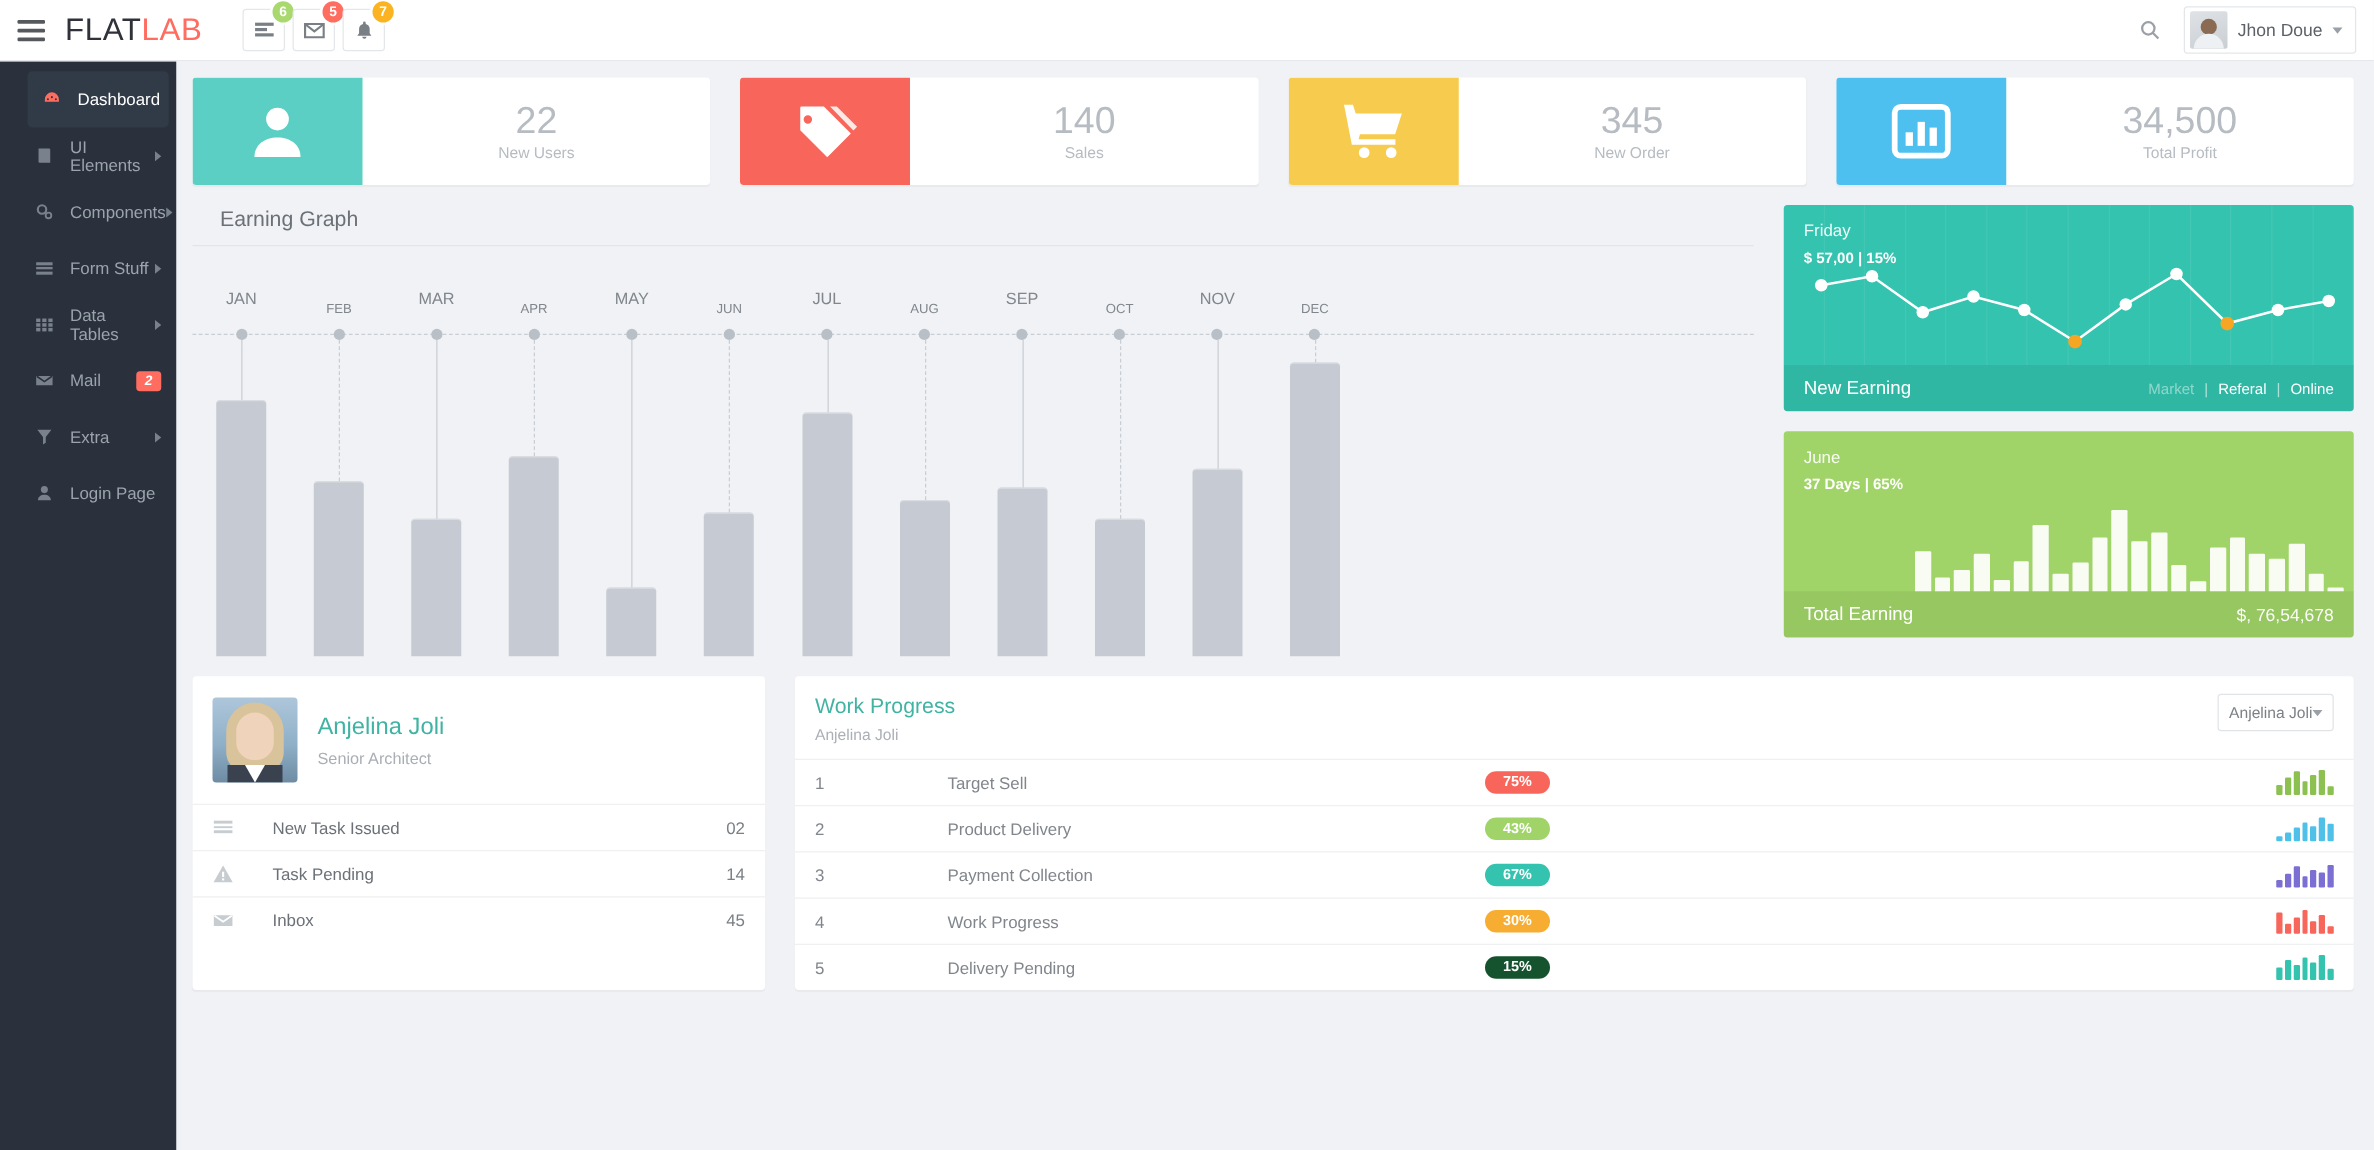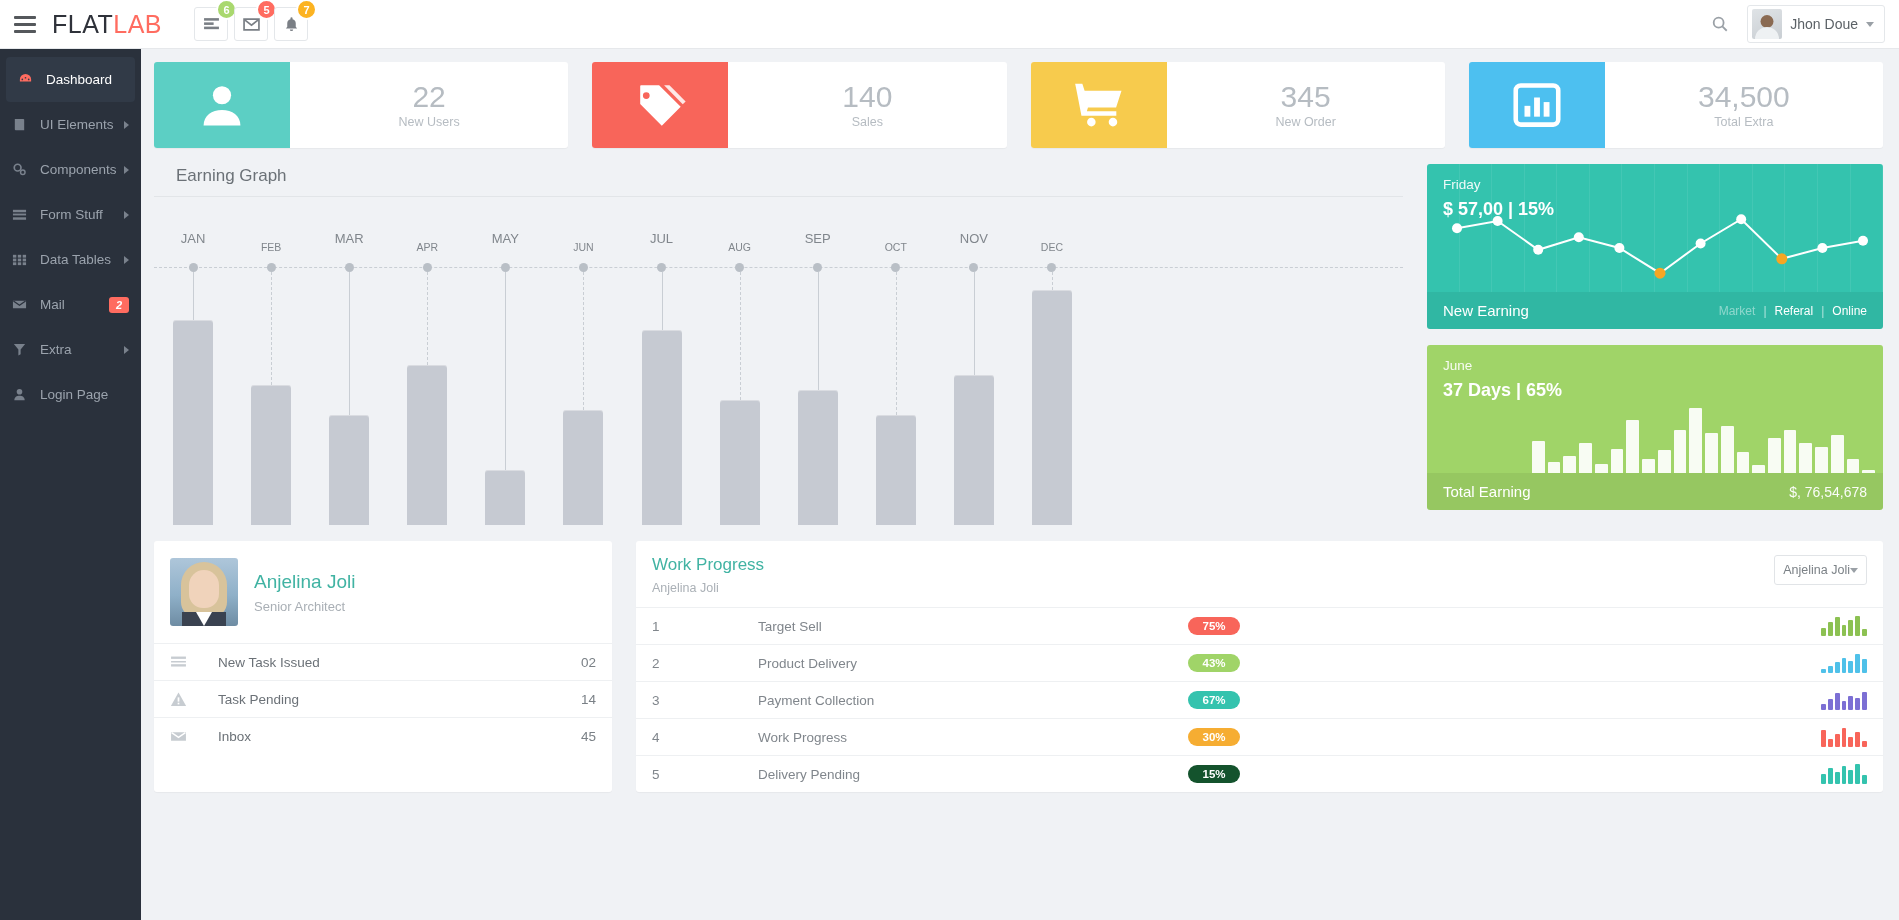--- a/index.html
+++ b/index.html
@@ -61,21 +61,21 @@
     background: #8a6a52; border-radius: 50%; transform: translateX(-50%); }
   .avatar-sm .body { position: absolute; left: 50%; bottom: 0; width: 24px; height: 12px;
     background: #eef1f3; border-radius: 12px 12px 0 0; transform: translateX(-50%); }
   .user-name { font-size: 14px; color: #5b6166; }
   .caret { width: 0; height: 0; border-left: 4px solid transparent; border-right: 4px solid transparent;
     border-top: 5px solid #9aa0a6; }
 
   
   .sidebar {
     position: absolute; top: 49px; left: 0; width: 141px; bottom: 0;
-    background: #2a313c; padding-top: 8px; z-index: 10;
+    background: #2a313c; padding-top: 8px; z-index: 10; padding-left: 16px;
   }
   .nav-item {
     display: flex; align-items: center; height: 45px; padding: 0 12px;
     color: #9ba3ad; font-size: 13.5px; cursor: pointer; position: relative;
   }
   .nav-item.active { background: #313a47; border-radius: 4px; margin: 0 6px; color: #fff; }
   .nav-ic { width: 22px; flex: none; display: flex; align-items: center; justify-content: flex-start; }
   .nav-ic svg { fill: #79818c; }
   .nav-item.active .nav-ic svg { fill: #ff6c60; }
   .nav-label { margin-left: 6px; }
@@ -121,21 +121,21 @@
     border-radius: 3px 3px 0 0; box-shadow: inset 0 1px 0 rgba(255,255,255,.35);
   }
 
   
   .right-col { width: 456px; flex: none; display: flex; flex-direction: column; gap: 16px; }
   .widget { border-radius: 3px; overflow: hidden; }
   .w-teal { background: #34c3ae; }
   .w-green { background: #a0d468; }
   .w-body { position: relative; height: 128px; padding: 13px 16px 0; }
   .w-day { color: rgba(255,255,255,.92); font-size: 13.5px; }
-  .w-sub { color: #fff; font-size: 18px; font-weight: 700; margin-top: 7px; }
+  .w-sub { color: #fff; font-size: 12px; font-weight: 700; margin-top: 7px; }
   .w-foot {
     height: 37px; display: flex; align-items: center; padding: 0 16px;
     background: rgba(0,0,0,.06); color: #fff; font-size: 15px;
   }
   .w-foot .legend { margin-left: auto; font-size: 12px; display: flex; align-items: center; gap: 8px; }
   .legend .sep { opacity: .6; }
   .legend .dim { opacity: .45; text-align: center; }
   .legend span { cursor: pointer; }
   .w-amount { margin-left: auto; font-size: 14px; color: rgba(255,255,255,.95); }
   .vgrid { position: absolute; inset: 0; display: flex; }
@@ -384,21 +384,21 @@
     <div class="stat-ic" style="background:#4dc0f0">
             <svg width="50" height="50" viewBox="0 0 24 24">
               <rect x="1.8" y="2.6" width="20.4" height="18.8" rx="2.4" fill="none" stroke="#fff" stroke-width="2.2"></rect>
               <rect x="6" y="12.4" width="2.8" height="5.2"></rect>
               <rect x="10.6" y="8.4" width="2.8" height="9.2"></rect>
               <rect x="15.2" y="10.6" width="2.8" height="7"></rect>
             </svg>
           </div>
     <div class="stat-txt">
       <div class="stat-num">34,500</div>
-      <div class="stat-lbl">Total Extra</div>
+      <div class="stat-lbl">Total Profit</div>
     </div>
   </div>
       </div>
 
     <div class="graph-wrap">
       <div class="graph-panel">
         <div class="panel-title">Earning Graph</div>
         <div class="panel-rule"></div>
         <div class="bars-area" id="bars-area">
           <div class="axis-line"></div>

